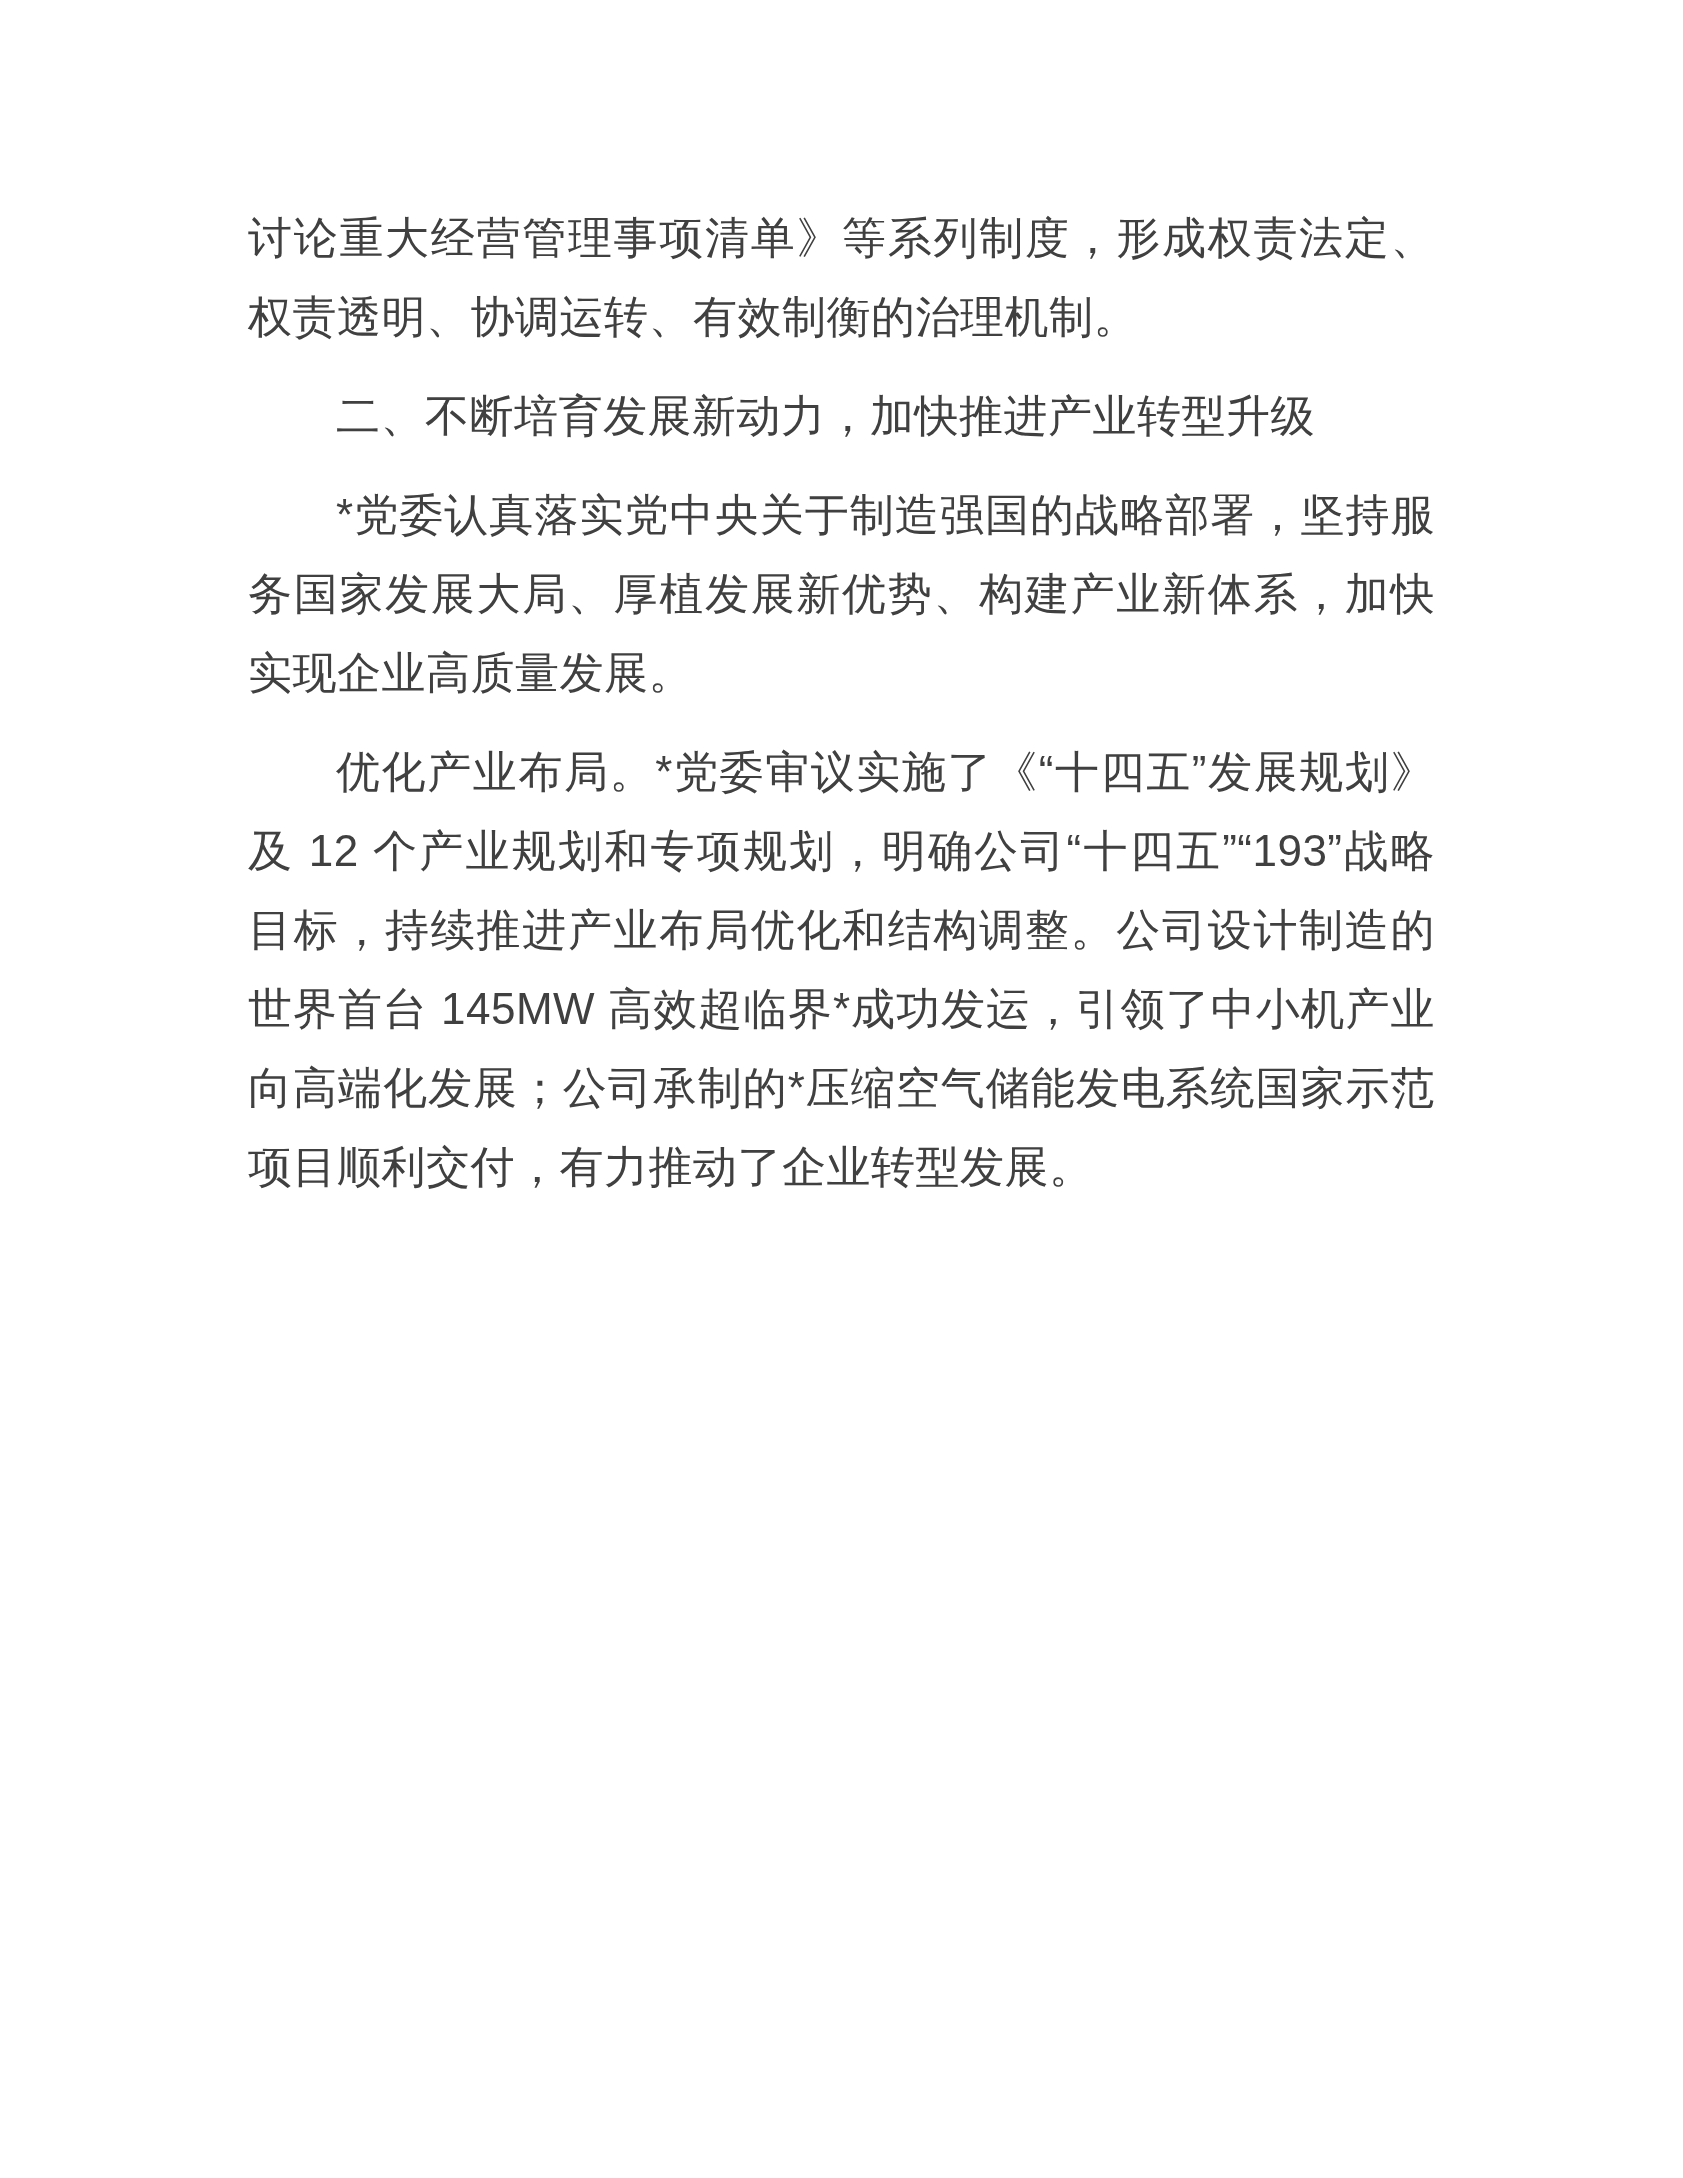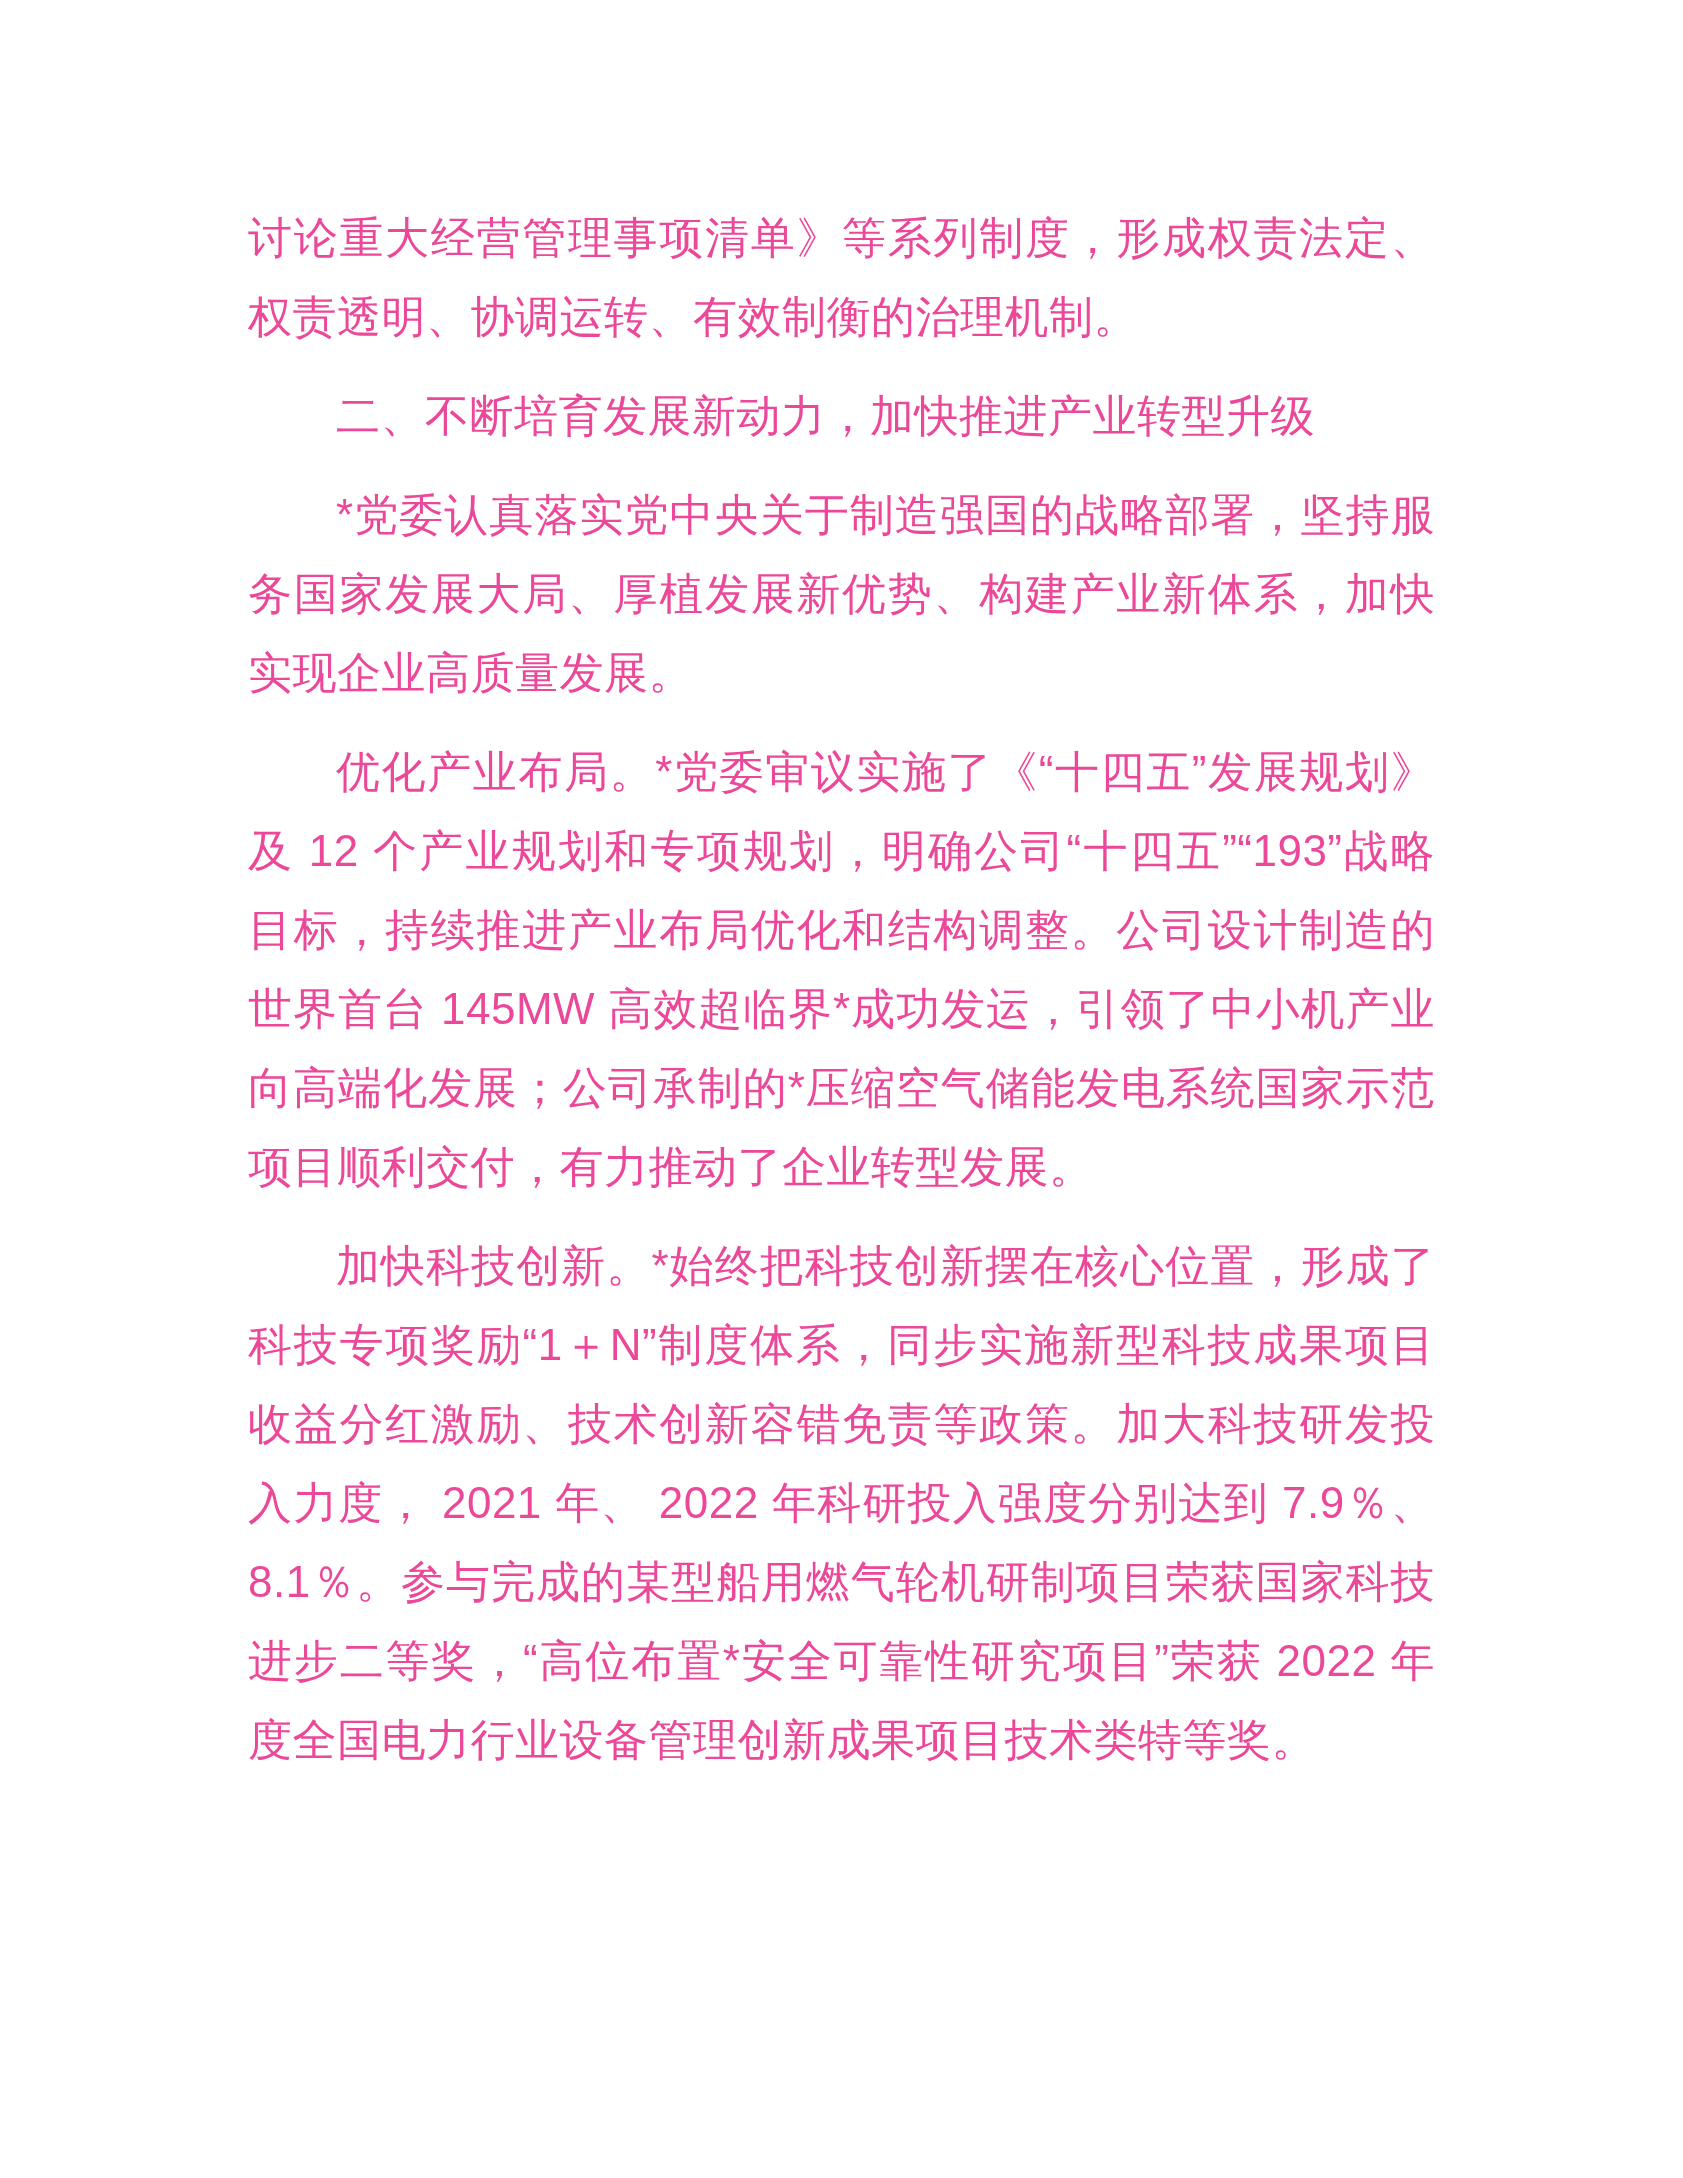--- a/index.html
+++ b/index.html
@@ -16,32 +16,31 @@
     padding: 198px 248px 0 248px;
     overflow: hidden;
   }
   .doc p {
     font-size: 44px;
     line-height: 79px;
     text-align: justify;
     text-justify: inter-ideograph;
     letter-spacing: 0.5px;
     margin-bottom: 20px;
-    color: #ec4899;
+    color: #404040;
     font-weight: 400;
   }
   .doc p.indent { text-indent: 2em; }
   .doc p.no-indent { text-indent: 0; }
   .doc p.heading { font-weight: 400; }
 </style>
 </head>
 <body>
 
 <div class="page">
   <div class="doc">
     <p class="body no-indent">讨论重大经营管理事项清单》等系列制度，形成权责法定、权责透明、协调运转、有效制衡的治理机制。</p>
     <p class="heading indent">二、不断培育发展新动力，加快推进产业转型升级</p>
     <p class="body indent">*党委认真落实党中央关于制造强国的战略部署，坚持服务国家发展大局、厚植发展新优势、构建产业新体系，加快实现企业高质量发展。</p>
     <p class="body indent">优化产业布局。*党委审议实施了《“十四五”发展规划》及 12 个产业规划和专项规划，明确公司“十四五”“193”战略目标，持续推进产业布局优化和结构调整。公司设计制造的世界首台 145MW 高效超临界*成功发运，引领了中小机产业向高端化发展；公司承制的*压缩空气储能发电系统国家示范项目顺利交付，有力推动了企业转型发展。</p>
-    <p class="body indent">加快科技创新。*始终把科技创新摆在核心位置，形成了科技专项奖励“1＋N”制度体系，同步实施新型科技成果项目收益分红激励、技术创新容错免责等政策。加大科技研发投入力度， 2021 年、 2022 年科研投入强度分别达到 7.9％、8.1％。参与完成的某型船用燃气轮机研制项目荣获国家科技进步二等奖，“高位布置*安全可靠性研究项目”荣获 2022 年度全国电力行业设备管理创新成果项目技术类特等奖。</p>
   </div>
 </div>
 
 
 </body></html>

